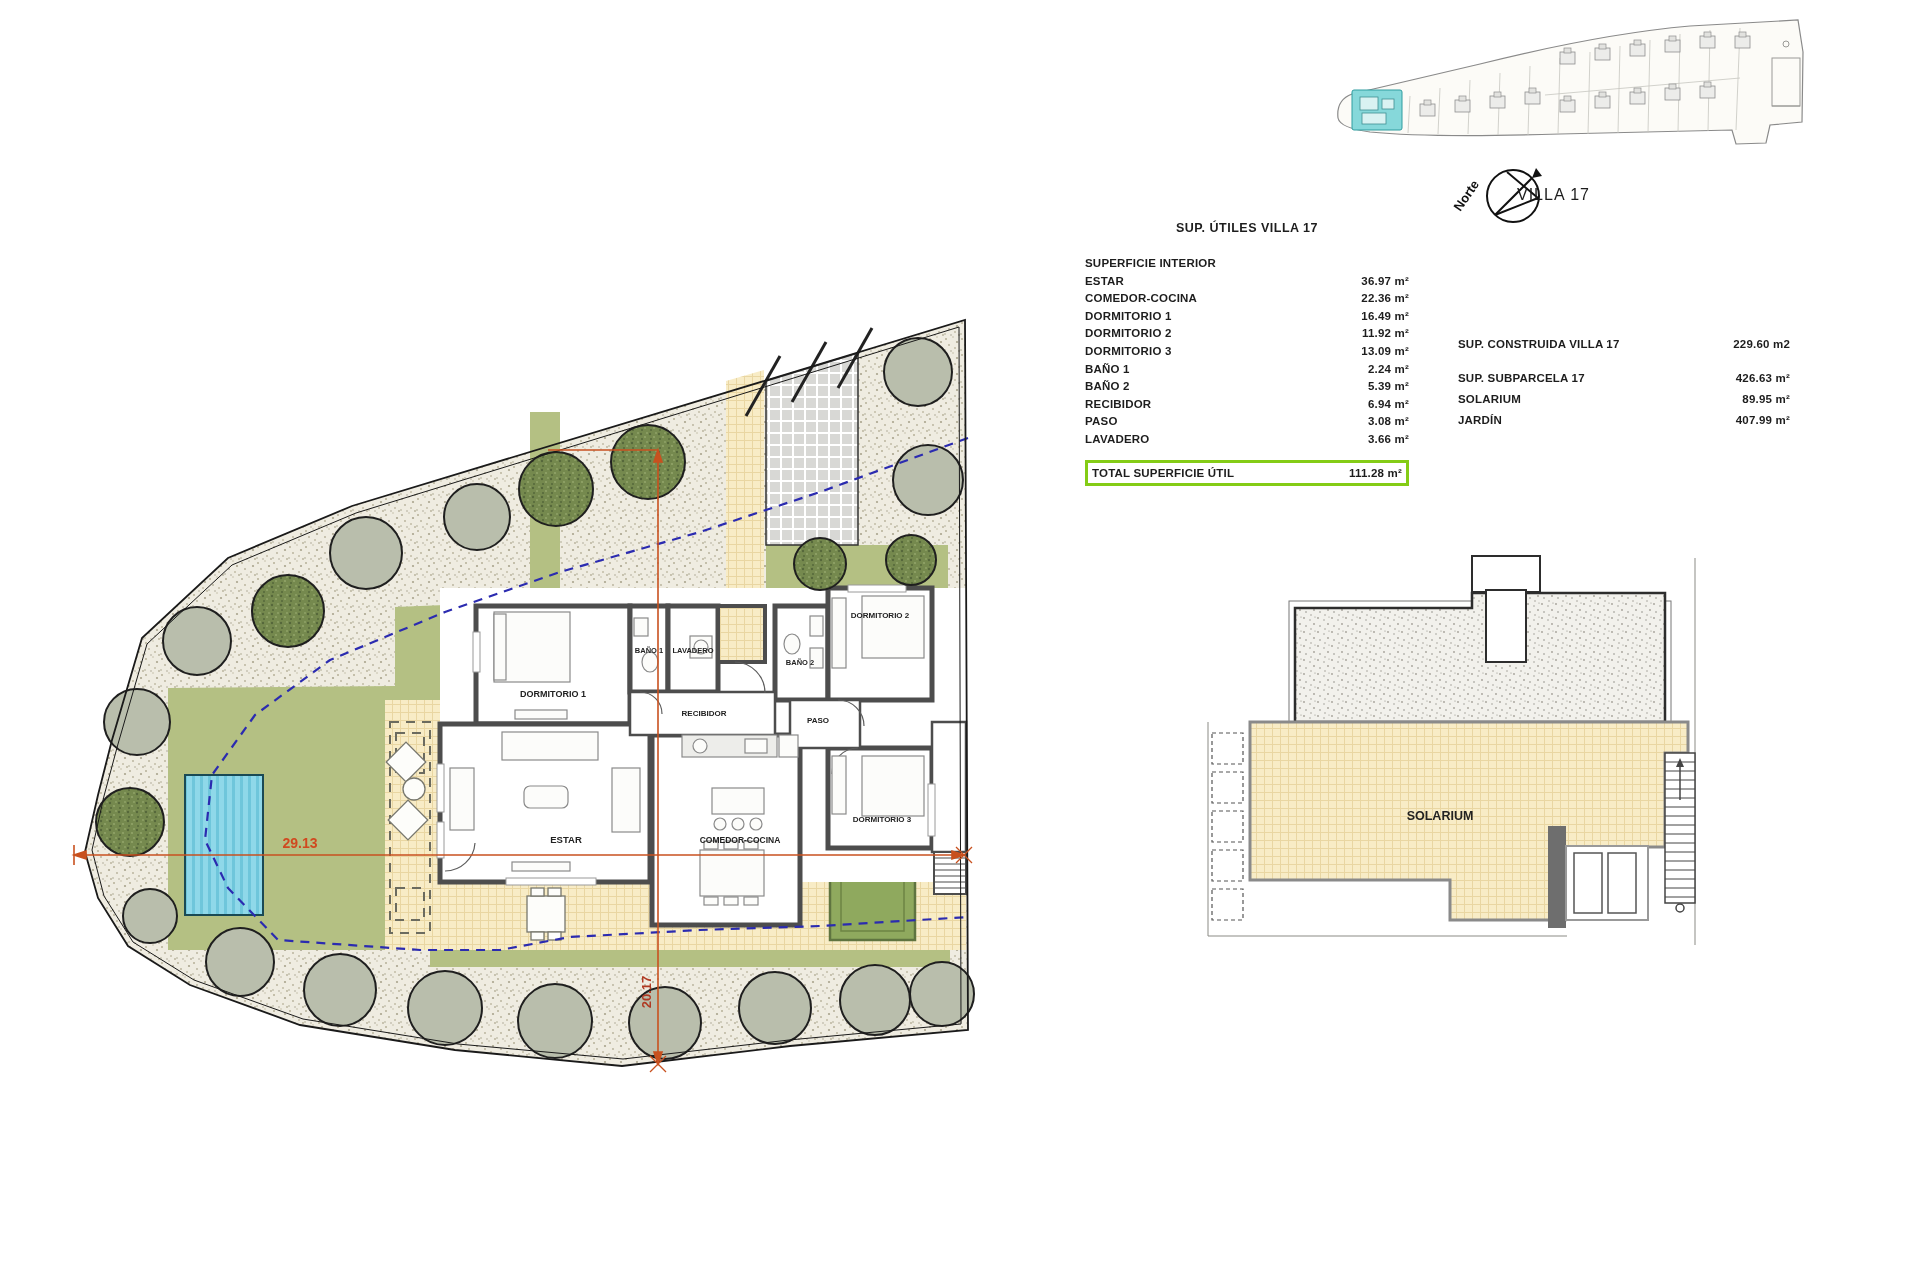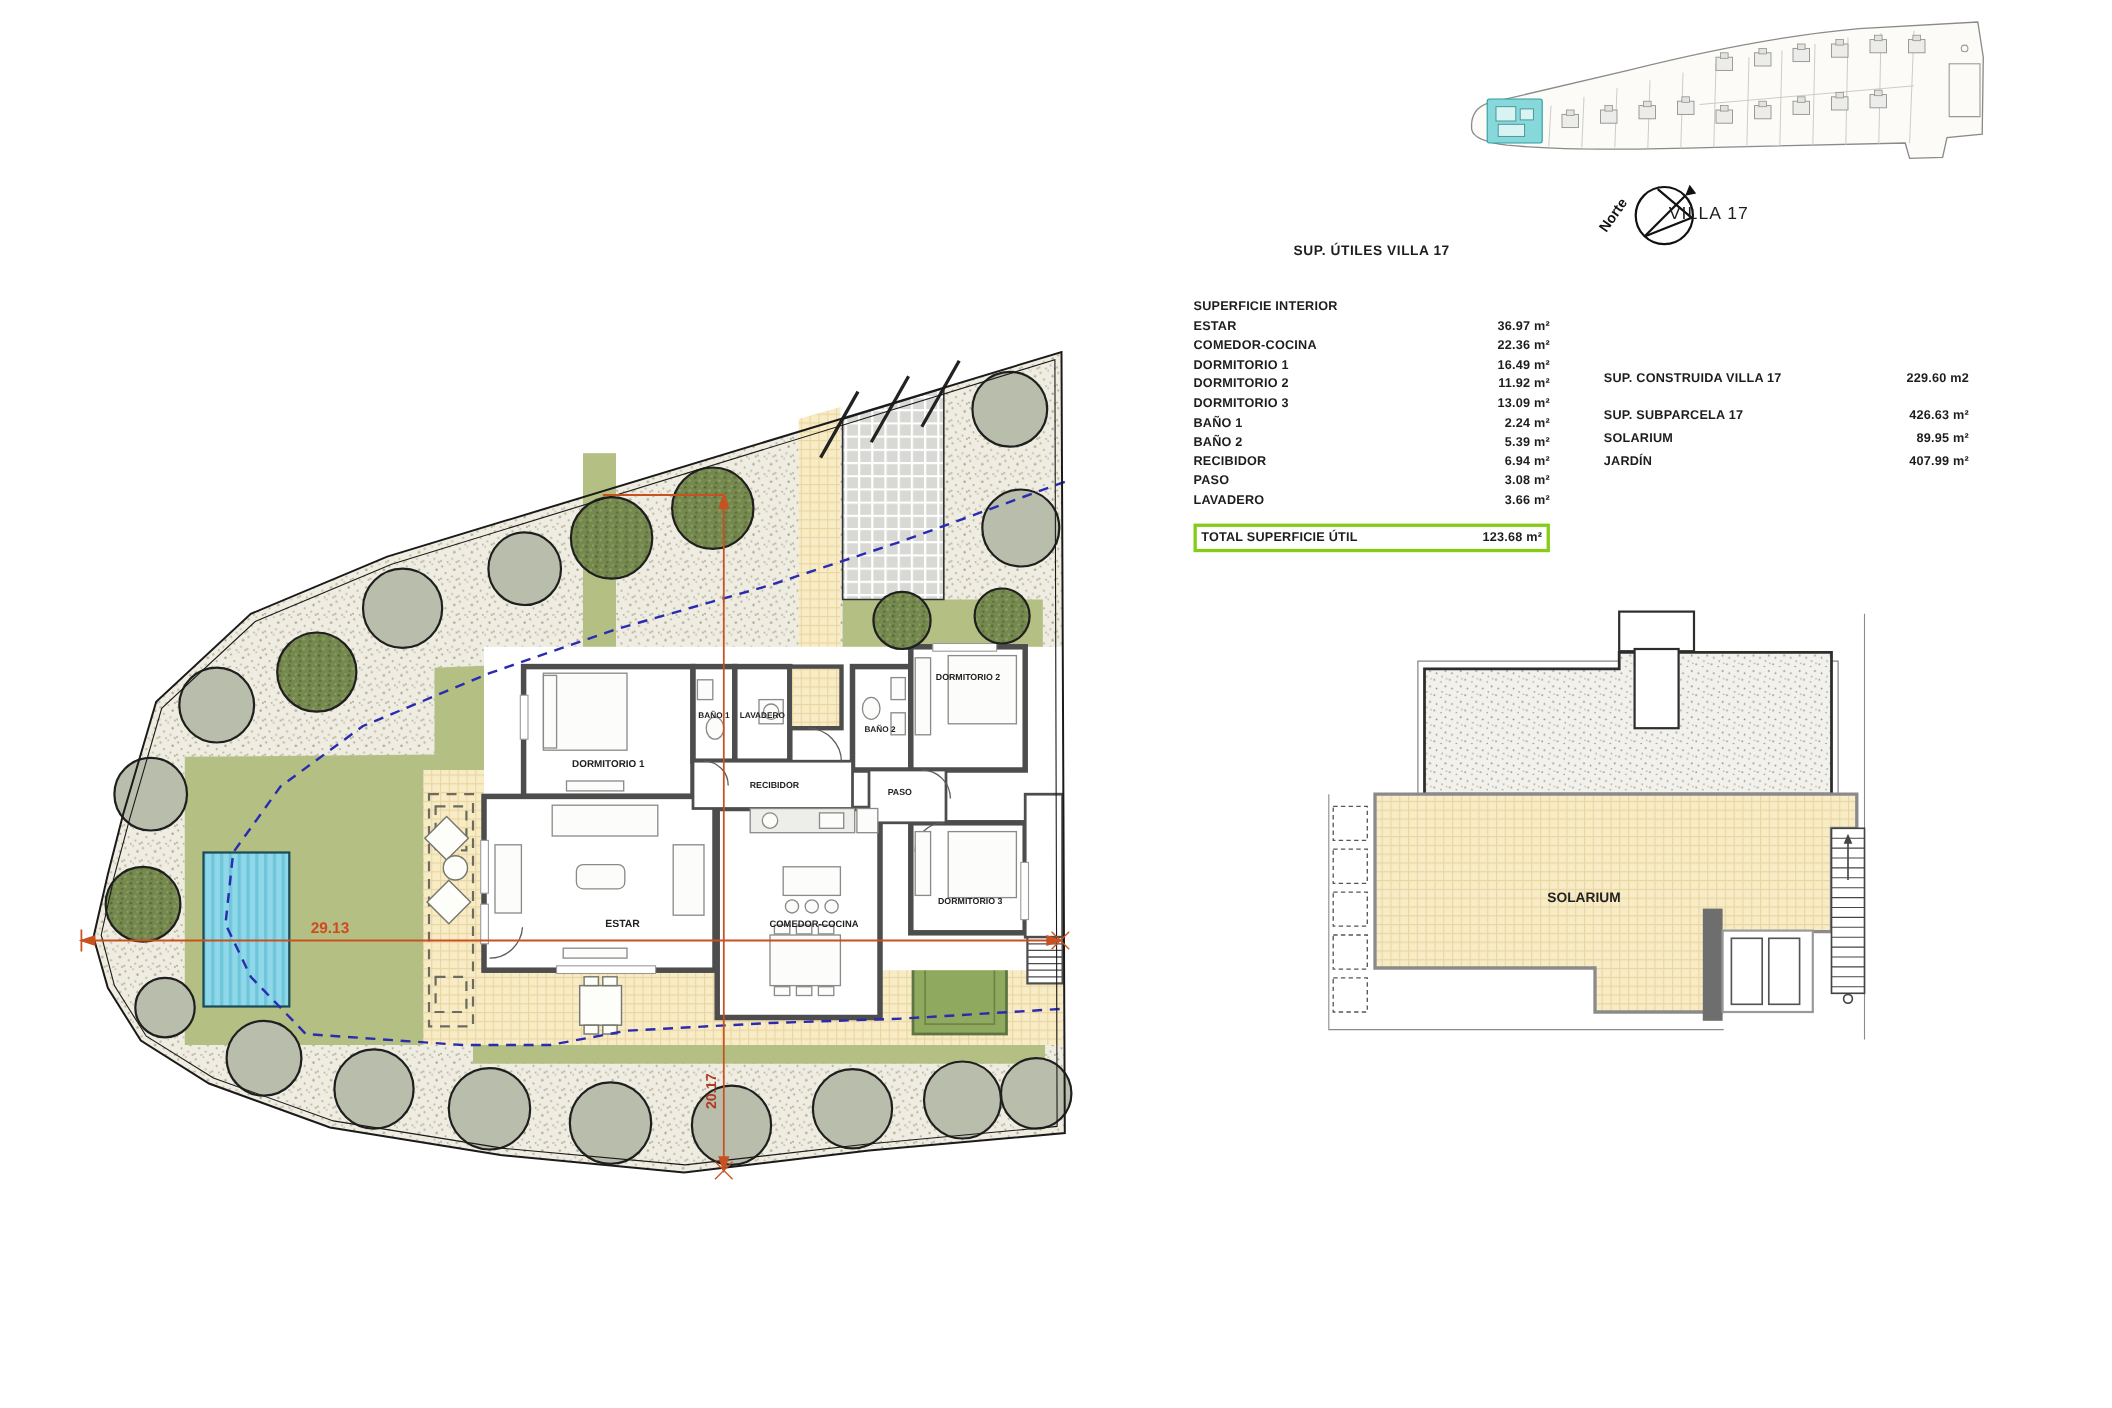--- a/index.html
+++ b/index.html
@@ -2,21 +2,21 @@
 <html><head>
 <meta charset="utf-8">
 <style>
   html,body{margin:0;padding:0;background:#fff;}
   .sheet{position:relative;width:1920px;height:1280px;background:#ffffff;overflow:hidden;
          font-family:"Liberation Sans",sans-serif;color:#1d1d1d;}
   .sheet svg{position:absolute;left:0;top:0;}
   .abs{position:absolute;}
   
   .t1{left:1085px;top:221px;width:324px;font-size:11.5px;font-weight:700;letter-spacing:.2px;}
-  .t1 .hd{text-align:center;font-size:12.5px;margin-bottom:36px;letter-spacing:.5px;}
+  .t1 .hd{text-align:center;font-size:12.5px;margin-bottom:20px;letter-spacing:.5px;}
   .t1 .tr{display:flex;justify-content:space-between;height:17.6px;line-height:17.6px;}
   .t1 .total{display:flex;justify-content:space-between;border:3px solid #84cc16;
              margin-top:11px;padding:1px 4px;height:18px;line-height:18px;}
   
   .t2{left:1458px;top:334px;width:332px;font-size:11.5px;font-weight:700;letter-spacing:.2px;}
   .t2 .tr{display:flex;justify-content:space-between;height:21px;line-height:21px;}
   .t2 .gap{height:13px;}
   .villa{left:1517px;top:186px;font-size:16px;font-weight:400;letter-spacing:1px;}
   text{font-family:"Liberation Sans",sans-serif;}
 </style>
@@ -383,21 +383,21 @@
   <div class="tr">
         <span>PASO</span>
         <span>3.08 m²</span>
       </div>
   <div class="tr">
         <span>LAVADERO</span>
         <span>3.66 m²</span>
       </div>
   <div class="total">
         <span>TOTAL SUPERFICIE ÚTIL</span>
-        <span>123.68 m²</span>
+        <span>111.28 m²</span>
       </div>
 </div>
 
 <div class="abs t2">
   <div class="tr">
         <span>SUP. CONSTRUIDA VILLA 17</span>
         <span>229.60 m2</span>
       </div>
   <div class="gap"></div>
   <div class="tr">

